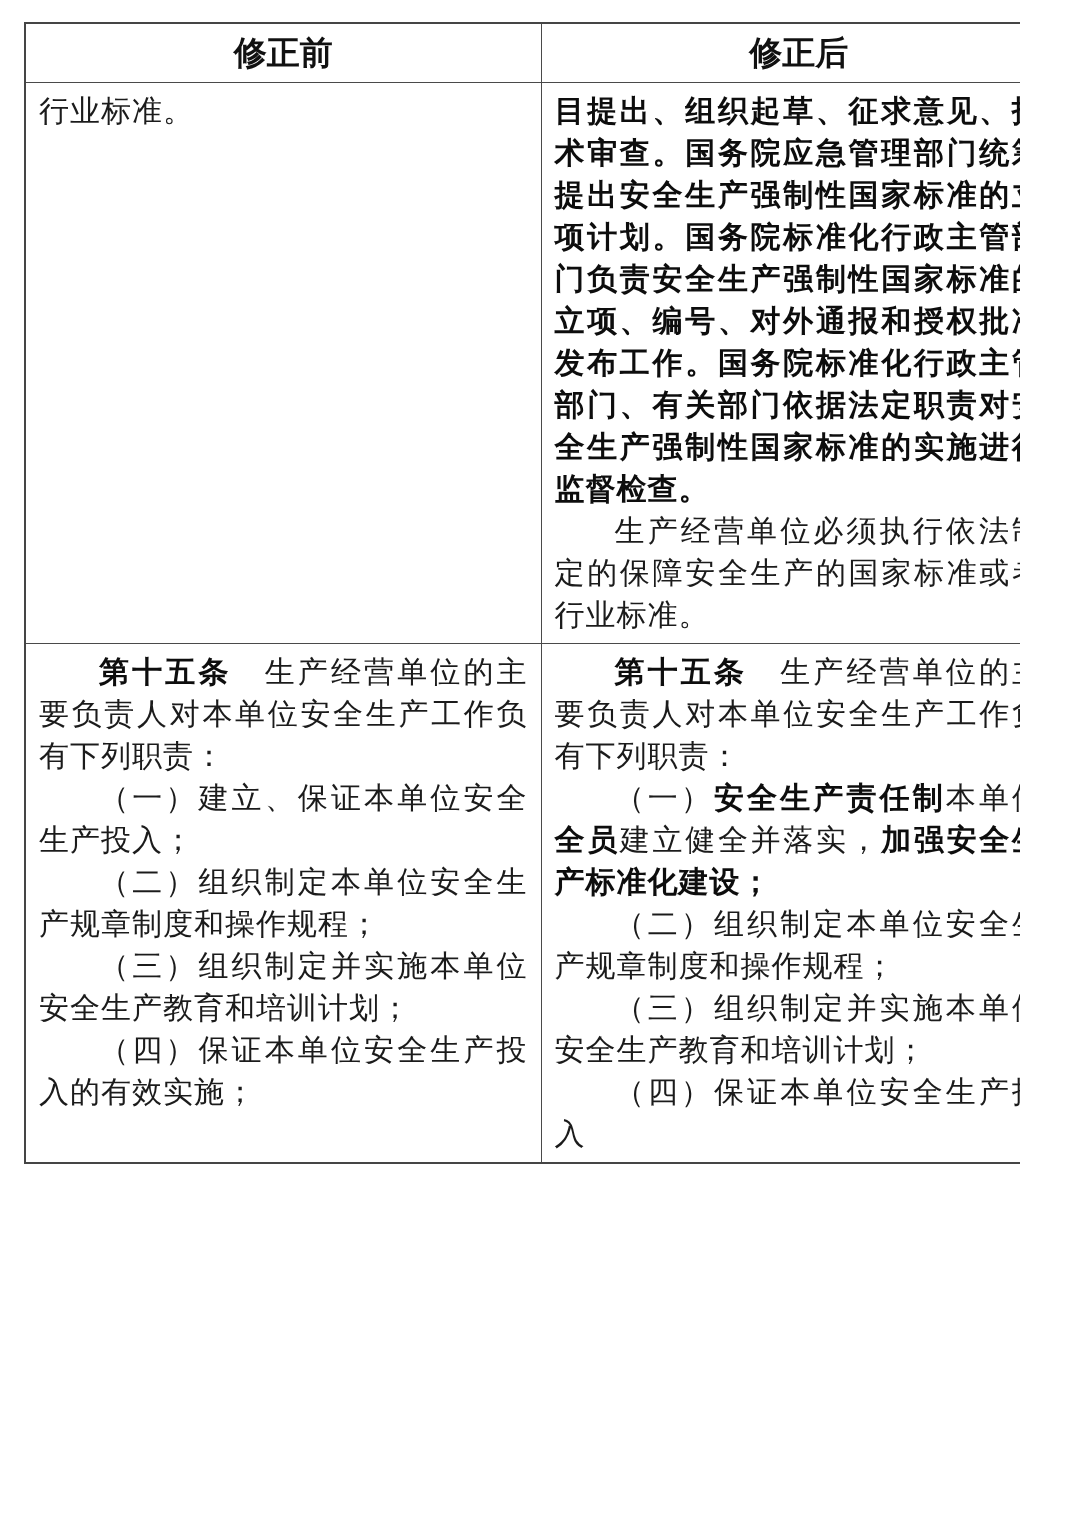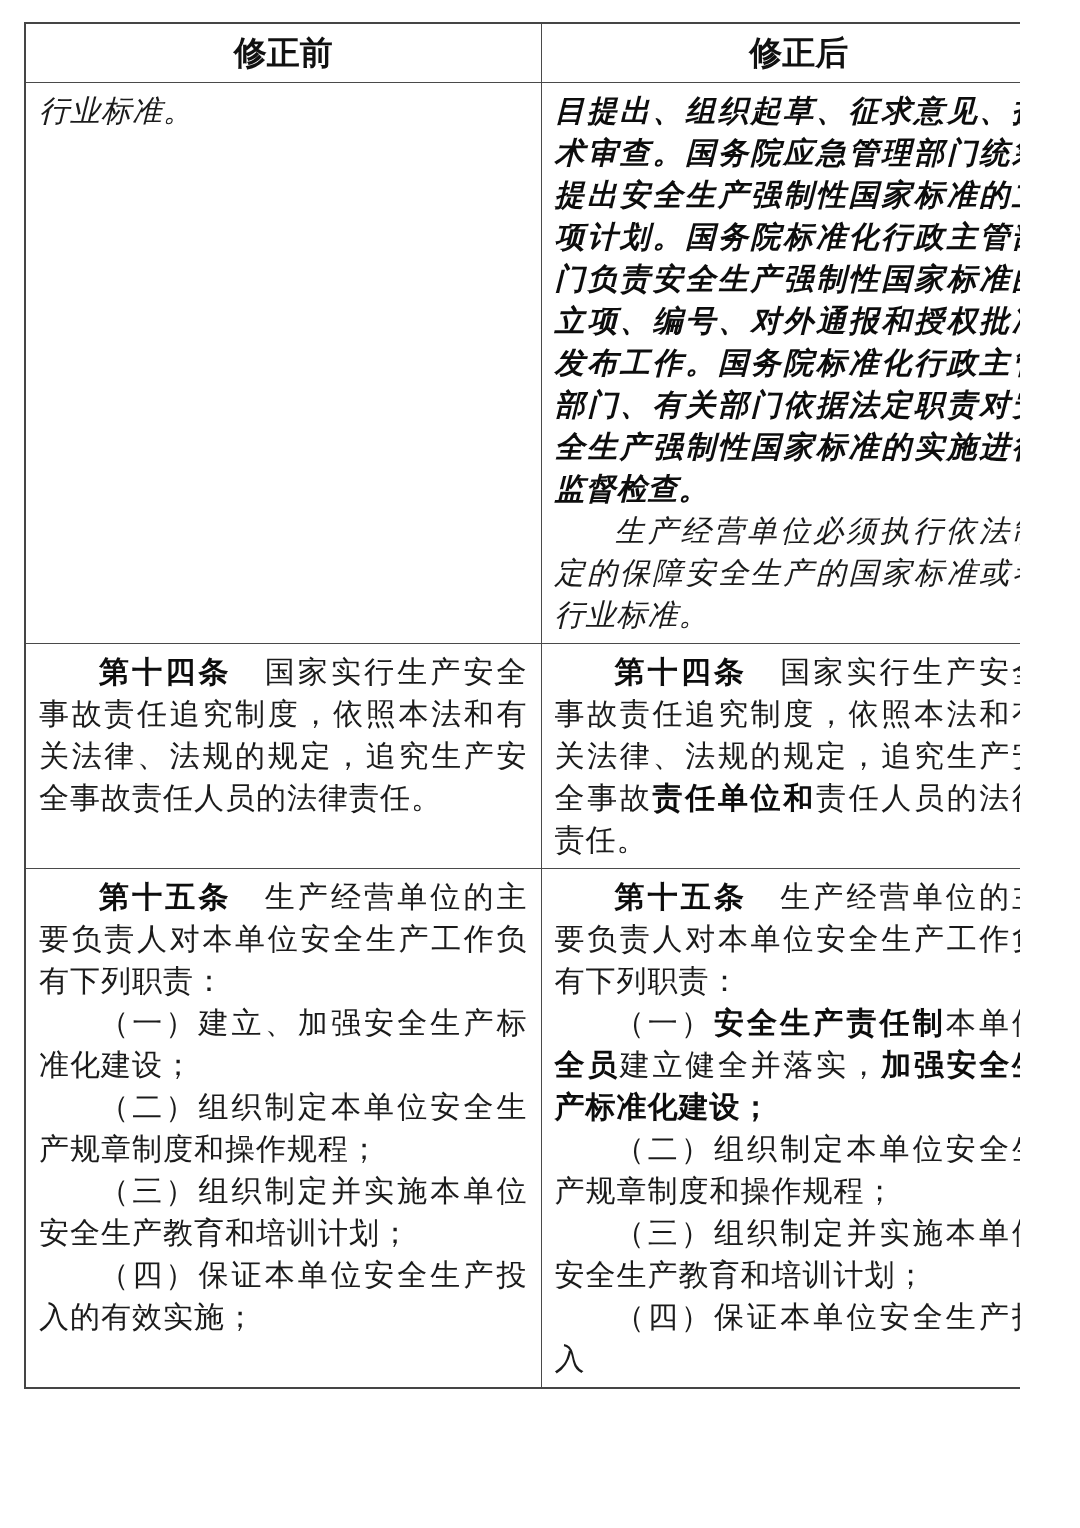--- a/index.html
+++ b/index.html
@@ -37,21 +37,21 @@
   .cmp th {
     height: 50px;
     vertical-align: middle;
     text-align: center;
     font-family: "Liberation Sans", sans-serif;
     font-weight: 700;
     font-size: 33px;
     color: #111111;
     padding: 4px;
   }
-  .cmp tr.r1 td { height: 540px; font-style: italic; }
+  .cmp tr.r1 td { height: 540px; }
   .cmp tr.r2 td { height: 172px; }
   .cmp tr.r3 td { height: 204px; }
   .cmp tr.r4 td { height: 428px; }
   p.para {
     margin: 0;
     font-size: 30px;
     line-height: 42px;
     text-align: justify;
     text-justify: inter-character;
     letter-spacing: 1px;
@@ -85,32 +85,24 @@
     <tbody id="table-body">
         <tr class="r1">
           <td>
             <p class="para"><span class="seg">行业标准。</span></p>
           </td>
           <td>
             <p class="para"><span class="seg bold">目提出、组织起草、征求意见、技术审查。国务院应急管理部门统筹提出安全生产强制性国家标准的立项计划。国务院标准化行政主管部门负责安全生产强制性国家标准的立项、编号、对外通报和授权批准发布工作。国务院标准化行政主管部门、有关部门依据法定职责对安全生产强制性国家标准的实施进行监督检查。</span></p>
             <p class="para indent"><span class="seg">生产经营单位必须执行依法制定的保障安全生产的国家标准或者行业标准。</span></p>
           </td>
         </tr>
-        <tr class="r2">
-          <td>
-            <p class="para indent"><span class="seg bold">第十四条</span><span class="seg">　国家实行生产安全事故责任追究制度，依照本法和有关法律、法规的规定，追究生产安全事故责任人员的法律责任。</span></p>
-          </td>
-          <td>
-            <p class="para indent"><span class="seg bold">第十四条</span><span class="seg">　国家实行生产安全事故责任追究制度，依照本法和有关法律、法规的规定，追究生产安全事故</span><span class="seg bold">责任单位和</span><span class="seg">责任人员的法律责任。</span></p>
-          </td>
-        </tr>
         <tr class="r4">
           <td>
             <p class="para indent"><span class="seg bold">第十五条</span><span class="seg">　生产经营单位的主要负责人对本单位安全生产工作负有下列职责：</span></p>
-            <p class="para indent"><span class="seg">（一）建立、加强安全生产标准化建设；</span></p>
+            <p class="para indent"><span class="seg">（一）建立、保证本单位安全生产投入；</span></p>
             <p class="para indent"><span class="seg">（二）组织制定本单位安全生产规章制度和操作规程；</span></p>
             <p class="para indent"><span class="seg">（三）组织制定并实施本单位安全生产教育和培训计划；</span></p>
             <p class="para indent"><span class="seg">（四）保证本单位安全生产投入的有效实施；</span></p>
           </td>
           <td>
             <p class="para indent"><span class="seg bold">第十五条</span><span class="seg">　生产经营单位的主要负责人对本单位安全生产工作负有下列职责：</span></p>
             <p class="para indent"><span class="seg">（一）</span><span class="seg bold">安全生产责任制</span><span class="seg">本单位</span><span class="seg bold">全员</span><span class="seg">建立健全并落实，</span><span class="seg bold">加强安全生产标准化建设；</span></p>
             <p class="para indent"><span class="seg">（二）组织制定本单位安全生产规章制度和操作规程；</span></p>
             <p class="para indent"><span class="seg">（三）组织制定并实施本单位安全生产教育和培训计划；</span></p>
             <p class="para indent"><span class="seg">（四）保证本单位安全生产投入</span></p>

